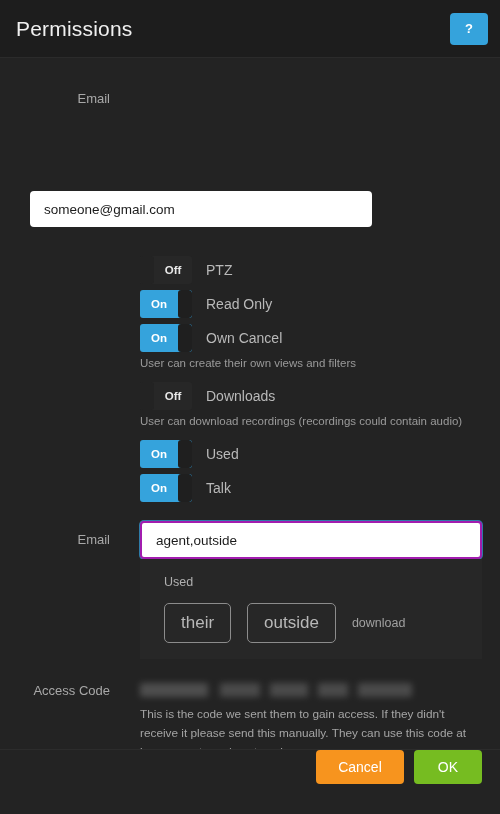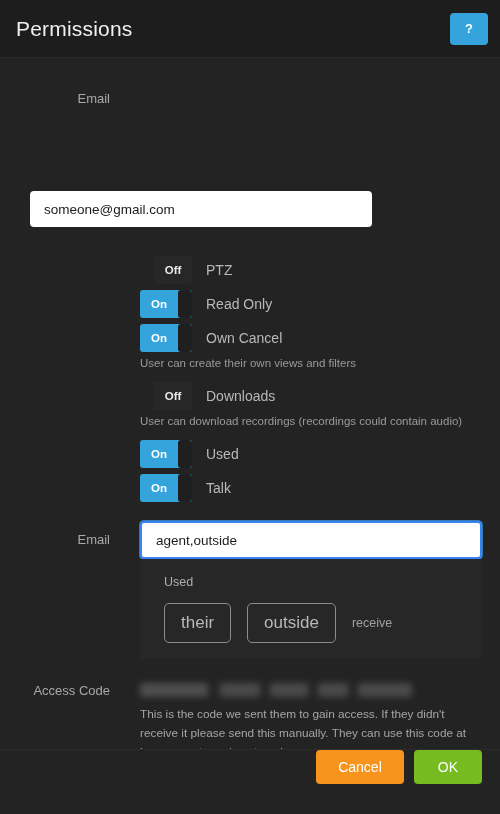--- a/index.html
+++ b/index.html
@@ -96,21 +96,21 @@
     background: #ffffff;
     border: none;
     border-radius: 4px;
     padding: 0 14px;
     font-size: 13.5px;
     color: #1b1b1b;
     font-family: "Liberation Sans", sans-serif;
     outline: none;
   }
   .text-input.focused {
-    border: 2px solid #3b82f6;
+    border: 2px solid #a21caf;
     box-shadow: 0 0 0 1px #2e7ca8;
   }
 
   
   .toggles {
     margin-top: 28px;
     padding-left: 140px;
   }
   .toggle-row {
     display: flex;
@@ -359,21 +359,21 @@
     <div class="row groups-row">
       <div class="lbl">Email</div>
       <div class="field">
         <input class="text-input groups-input focused" type="text" value="agent,outside" style="">
 
         <div class="used-panel">
           <div class="used-title">Used</div>
           <div class="tag-list">
             <div class="tag">their</div>
             <div class="tag">outside</div>
-            <div class="tag plain">receive</div>
+            <div class="tag plain">download</div>
           </div>
         </div>
       </div>
     </div>
 
     <div class="row access-row">
       <div class="lbl">Access Code</div>
       <div class="field">
         <div class="redacted"></div>
         <div class="access-hint">This is the code we sent them to gain access. If they didn't receive it please send this manually. They can use this code at ispyconnect.com/app to gain access.</div>

